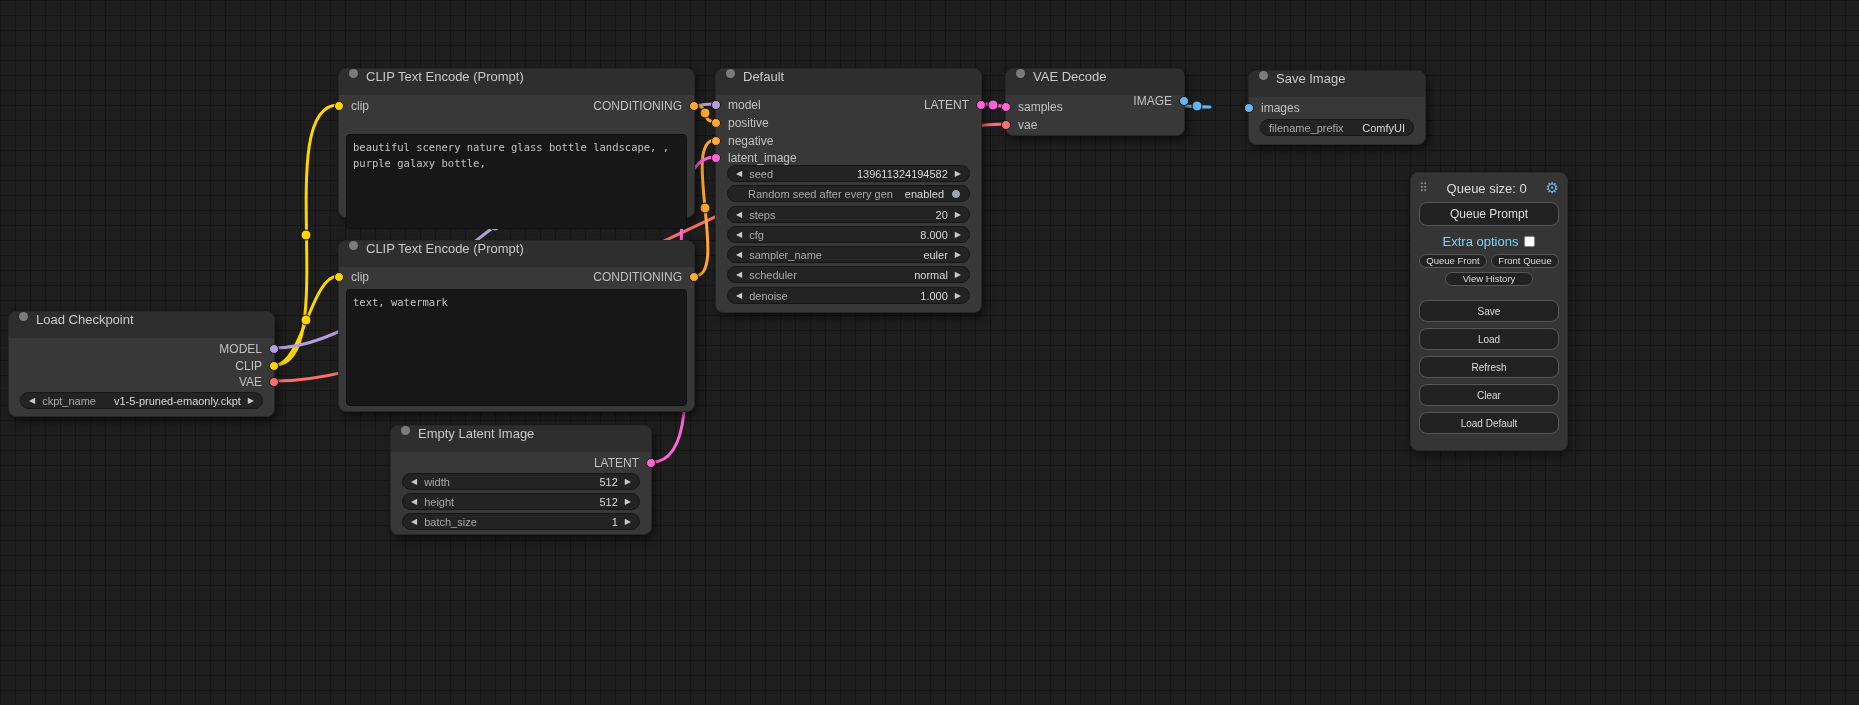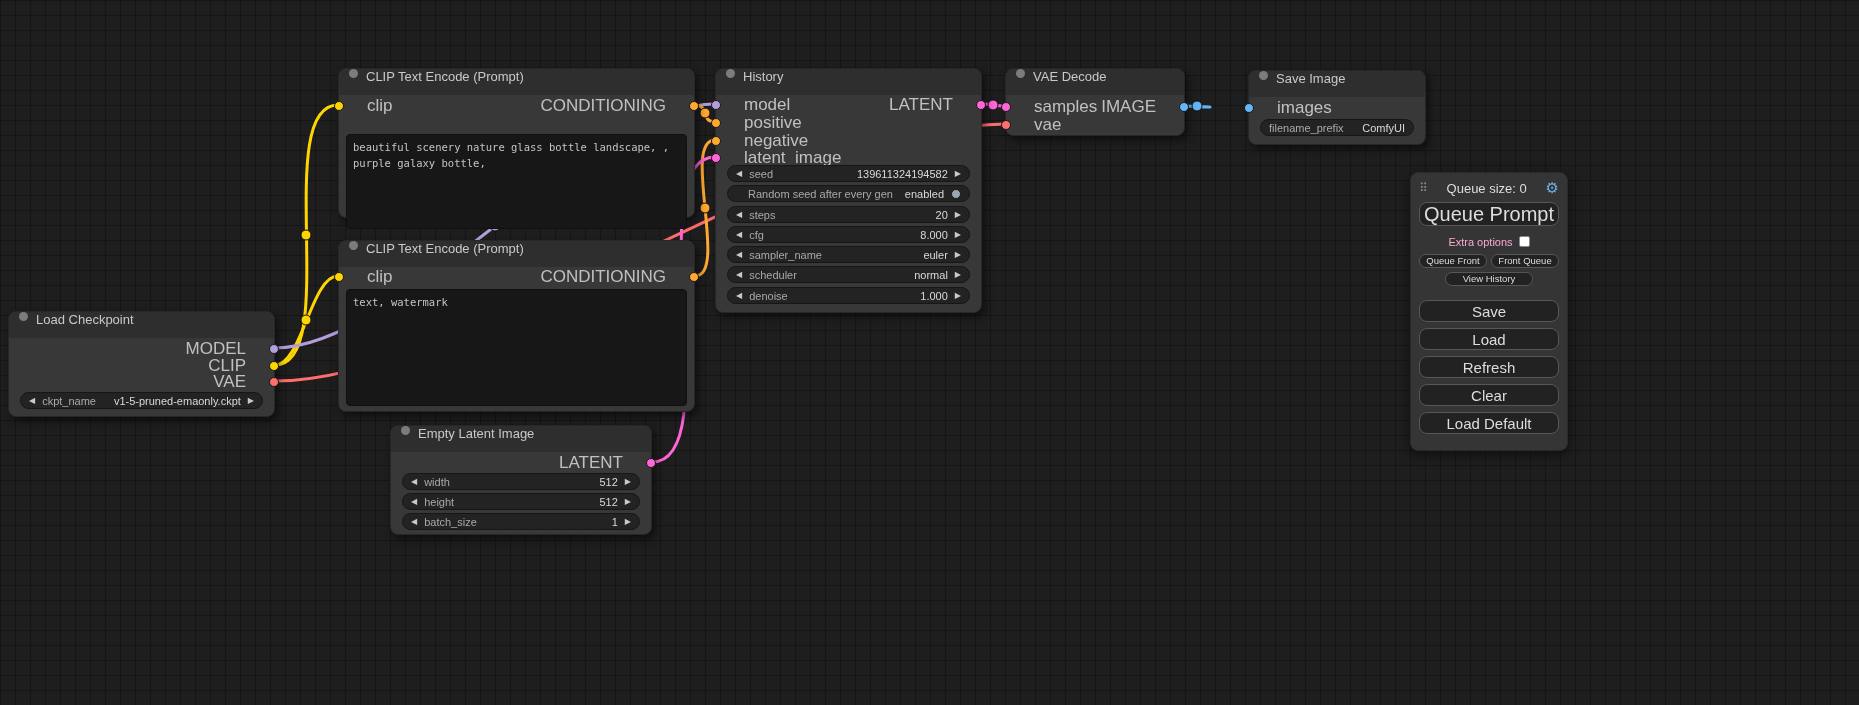--- a/index.html
+++ b/index.html
@@ -19,21 +19,21 @@
   .wires circle{stroke:#141414;stroke-width:1}
 
   .node{
     position:absolute;z-index:2;background:#383838;border:1px solid #272727;
     border-radius:8px;box-shadow:3px 4px 9px rgba(0,0,0,0.55);
   }
   .ntitle{height:26px;background:#2e2e2e;border-radius:7px 7px 0 0;display:flex;align-items:flex-start;padding:0 10px;gap:8px}
   .ndot{width:9px;height:9px;border-radius:50%;background:#7c7c7c;flex:none}
   .ntext{font-size:13px;color:#c9c9c9;white-space:nowrap}
 
-  .slot{position:absolute;height:16px;display:flex;align-items:center;gap:23px;font-size:17px;color:#c0c0c0;white-space:nowrap}
+  .slot{position:absolute;height:16px;display:flex;align-items:center;gap:7px;font-size:12px;color:#c0c0c0;white-space:nowrap}
   .slot.in{left:-5px}
   .slot.out{right:-5px;flex-direction:row-reverse}
   .sdot{width:10px;height:10px;border-radius:50%;border:1px solid #191919;flex:none}
 
   .widget{
     position:absolute;left:11px;right:11px;height:17px;background:#232323;
     border:1px solid #161616;border-radius:9px;display:flex;align-items:center;
     padding:0 8px;gap:7px;font-size:11px;
   }
   .wlab{color:#a9a9a9;white-space:nowrap}
@@ -54,24 +54,24 @@
     padding:5px 8px 10px;
   }
   .mhead{display:flex;align-items:center;height:20px;margin-bottom:4px}
   .mdrag{color:#8a8a8a;font-size:12px;cursor:grab;font-family:"DejaVu Sans",sans-serif}
   .mqueue{flex:1;text-align:center;color:#ddd;font-size:13px}
   .mgear{font-size:15px;cursor:pointer;font-family:"DejaVu Sans",sans-serif}
   .mbtn{
     display:block;width:100%;background:#222;border:1px solid #575757;border-radius:8px;
     color:#ddd;font-family:inherit;cursor:pointer;text-align:center;
   }
-  .mbtn.big{height:24px;font-size:20px;margin-bottom:7px}
-  .mbtn.med{height:22px;font-size:15px;margin-bottom:6px}
+  .mbtn.big{height:24px;font-size:12px;margin-bottom:7px}
+  .mbtn.med{height:22px;font-size:10px;margin-bottom:6px}
   .mbtn.small{height:14px;font-size:9.5px;border-radius:7px;padding:0 4px;line-height:12px}
-  .mextra{display:flex;align-items:center;justify-content:center;gap:6px;color:#f9a8d4;font-size:11px;height:17px;margin-bottom:4px}
+  .mextra{display:flex;align-items:center;justify-content:center;gap:6px;color:#7dd3fc;font-size:13px;height:17px;margin-bottom:4px}
   .mcheck{width:11px;height:11px;background:#fff;border:1px solid #888;border-radius:2px;flex:none;cursor:pointer}
   .msrow{display:flex;gap:4px;margin-bottom:4px}
   .msrow .mbtn.small{flex:1}
   .mhist{display:flex;justify-content:center;margin-bottom:14px}
   .mhist .mbtn.small{width:88px}
 </style>
 </head>
 <body>
 
 <div id="canvas">
@@ -179,21 +179,21 @@
       <span class="warr">◀</span>
       <span class="wlab">batch_size</span>
       <span class="wval">1</span>
       <span class="warr">▶</span>
     </div>
   </div>
 
   <div class="node" style="left:715px;top:68px;width:267px;height:245px">
     <div class="ntitle">
       <span class="ndot"></span>
-      <span class="ntext">History</span>
+      <span class="ntext">Default</span>
     </div>
     <div class="slot in" style="top:28px">
       <span class="sdot" style="background-color: rgb(179, 157, 219);"></span>
       <span>model</span>
     </div>
     <div class="slot in" style="top:46px">
       <span class="sdot" style="background-color: rgb(255, 169, 49);"></span>
       <span>positive</span>
     </div>
     <div class="slot in" style="top:64px">
@@ -257,21 +257,21 @@
       <span class="ntext">VAE Decode</span>
     </div>
     <div class="slot in" style="top:30px">
       <span class="sdot" style="background-color: rgb(255, 100, 216);"></span>
       <span>samples</span>
     </div>
     <div class="slot in" style="top:48px">
       <span class="sdot" style="background-color: rgb(255, 110, 110);"></span>
       <span>vae</span>
     </div>
-    <div class="slot out" style="top:30px">
+    <div class="slot out" style="top:24px">
       <span class="sdot" style="background-color: rgb(100, 181, 246);"></span>
       <span>IMAGE</span>
     </div>
   </div>
 
   <div class="node" style="left:1248px;top:70px;width:178px;height:75px">
     <div class="ntitle">
       <span class="ndot"></span>
       <span class="ntext">Save Image</span>
     </div>

